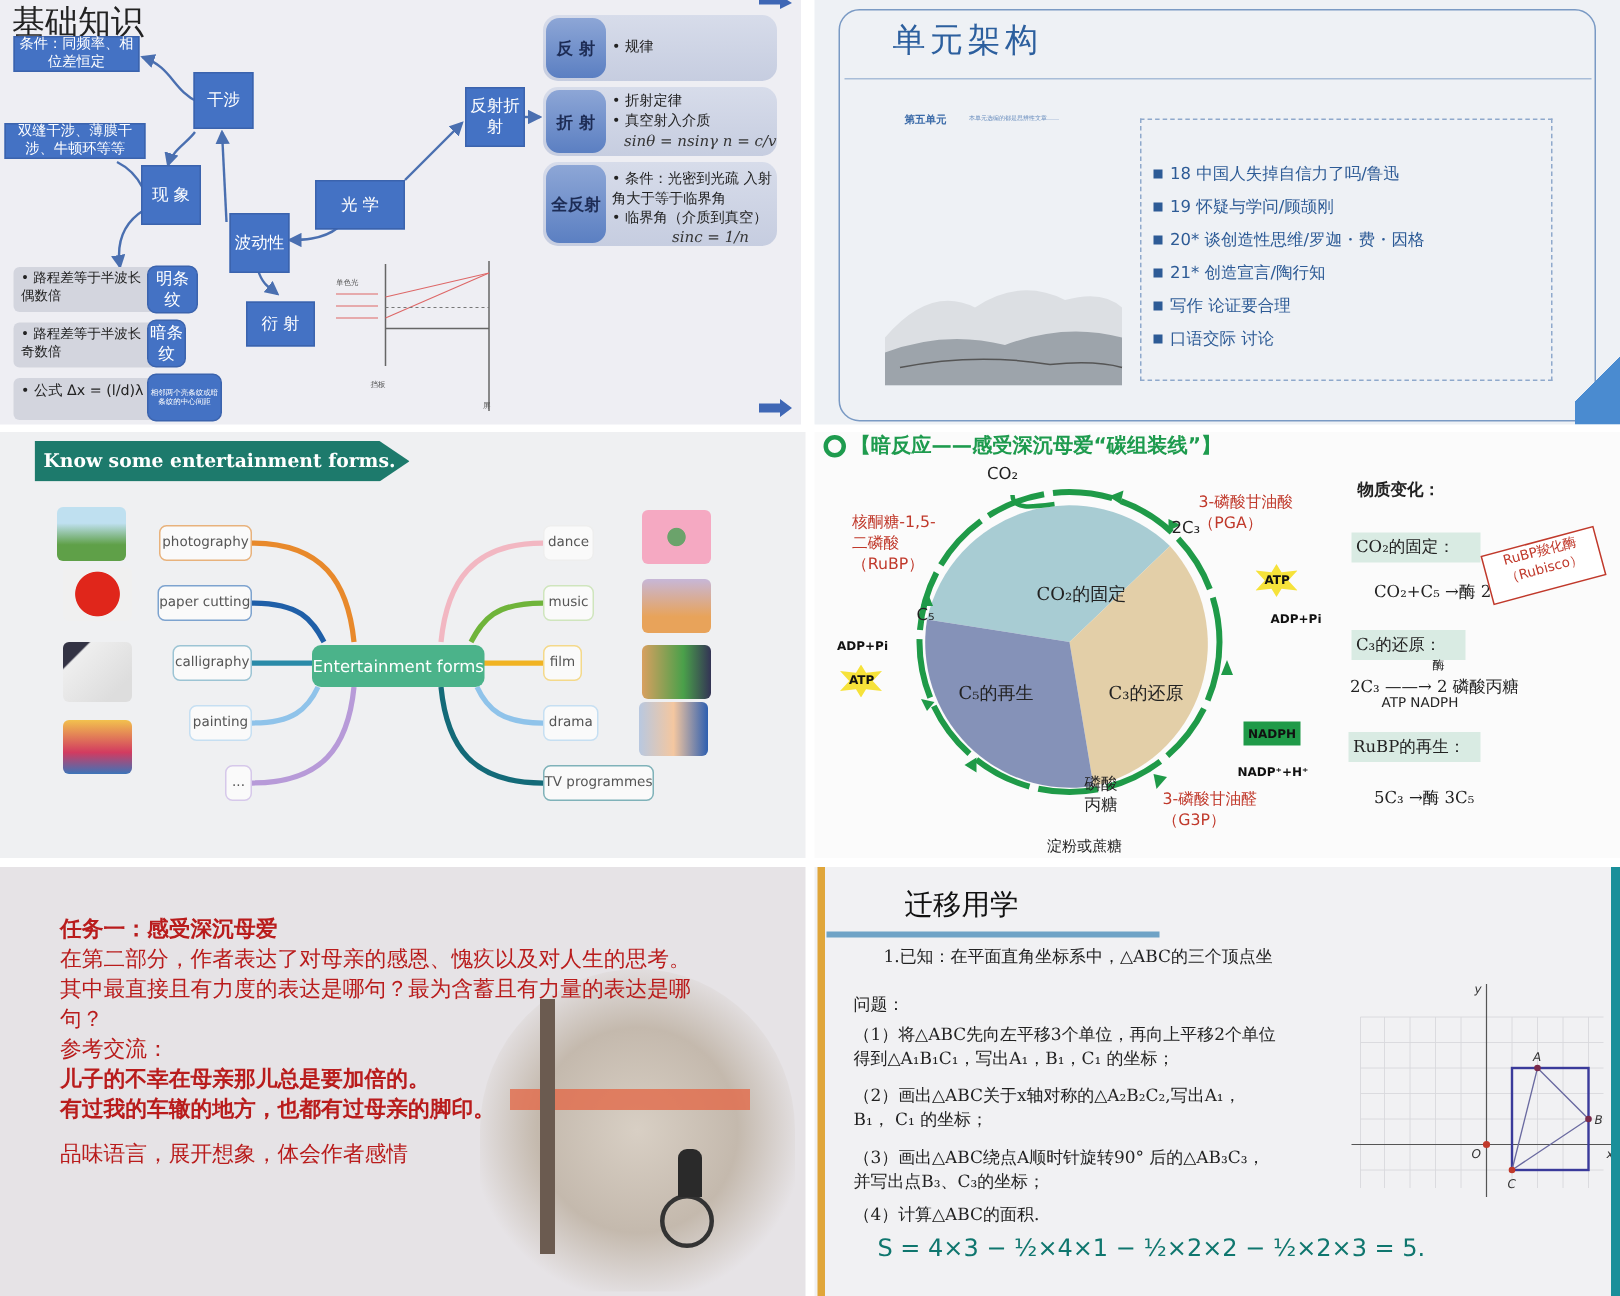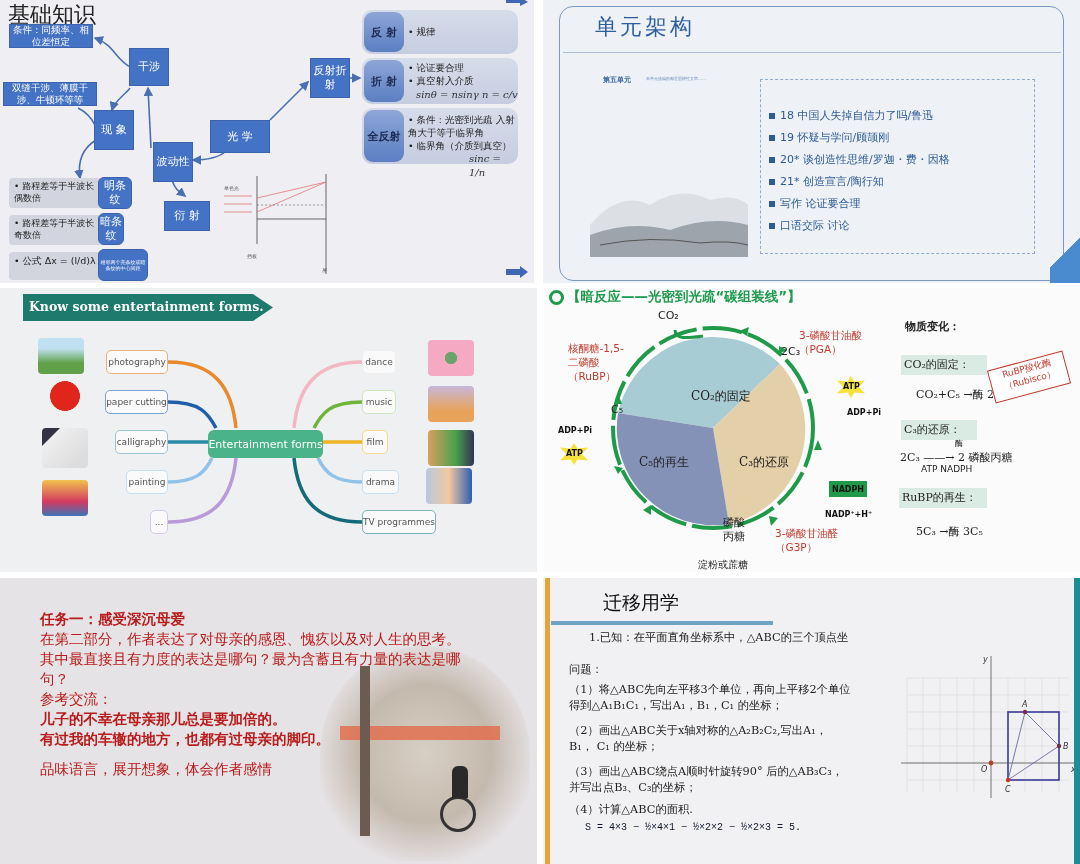--- a/index.html
+++ b/index.html
@@ -41,21 +41,21 @@
   
   #p5 { left: 0; top: 578px; width: 537px; height: 286px; background: #e6e3e6; }
   .p5-line { position: absolute; left: 40px; font-size: 14.5px; color: #b91c1c; font-family: "DejaVu Serif", serif; white-space: nowrap; }
   .p5-scene { position: absolute; left: 320px; top: 68px; width: 210px; height: 215px; border-radius: 50% 50% 30% 30%; background: radial-gradient(ellipse at center, #d8cfc4 0%, #c4b9ad 45%, rgba(230,227,230,0) 75%); }
   
   #p6 { left: 543px; top: 578px; width: 537px; height: 286px; background: #f1f1f3; }
   .p6-bar { position: absolute; left: 2px; top: 0; width: 5px; height: 286px; background: #e0a63a; }
   .p6-title { position: absolute; left: 60px; top: 12px; font-size: 19px; color: #111; }
   .p6-rule { position: absolute; left: 8px; top: 43px; width: 222px; height: 4px; background: #6fa3c6; }
   .p6-text { position: absolute; left: 26px; font-size: 11.3px; color: #222; font-family: "DejaVu Serif", serif; white-space: nowrap; line-height: 1.45; }
-  .p6-formula { position: absolute; left: 42px; top: 244px; font-size: 10px; color: #0f172a; white-space: nowrap; font-family: Liberation Mono, monospace; }
+  .p6-formula { position: absolute; left: 42px; top: 244px; font-size: 16px; color: #0f766e; white-space: nowrap; }
   .p6-right { position: absolute; right: 0; top: 0; width: 6px; height: 286px; background: #1a8f9a; }
 </style>
 </head>
 <body>
 
 <div class="panel" id="p1">
   <div class="p1-title">基础知识</div>
 
   <svg width="534" height="283" style="position:absolute;left:0;top:0">
     <defs>
@@ -85,31 +85,31 @@
   <div class="bbox" style="left:164px;top:201px;width:46px;height:30px">衍 射</div>
   <div class="bbox" style="left:310px;top:58px;width:40px;height:40px">反射折射</div>
 
   <div class="rbox" style="left:362px;top:10px;width:156px;height:44px"></div>
   <div class="rbox-label" style="left:364px;top:12px;width:40px;height:40px">反 射</div>
   <div class="rbox-text" style="left:408px;top:26px">• 规律</div>
 
   <div class="rbox" style="left:362px;top:58px;width:156px;height:46px"></div>
   <div class="rbox-label" style="left:364px;top:60px;width:40px;height:42px">折 射</div>
   <div class="rbox-text" style="left:408px;top:62px">
-    <div>• 论证要合理</div>
+    <div>• 折射定律</div>
     <div>• 真空射入介质</div>
     <div class="formula" style="margin-left:8px">sinθ = nsinγ    n = c/v</div>
   </div>
 
   <div class="rbox" style="left:362px;top:108px;width:156px;height:56px"></div>
   <div class="rbox-label" style="left:364px;top:110px;width:40px;height:52px">全反射</div>
   <div class="rbox-text" style="left:408px;top:114px;width:108px">
     <div>• 条件：光密到光疏 入射角大于等于临界角</div>
     <div>• 临界角（介质到真空）</div>
-    <div class="formula" style="margin-left:61px">sinc = 1/n</div>
+    <div class="formula" style="margin-left:40px">sinc = 1/n</div>
   </div>
 
   <div class="grey-box" style="left:9px;top:178px;width:96px;height:30px">• 路程差等于半波长偶数倍</div>
   <div class="bbox" style="left:98px;top:177px;width:34px;height:32px;border-radius:6px;font-size:11px">明条纹</div>
   <div class="grey-box" style="left:9px;top:215px;width:96px;height:30px">• 路程差等于半波长奇数倍</div>
   <div class="bbox" style="left:98px;top:213px;width:26px;height:32px;border-radius:6px;font-size:11px">暗条纹</div>
   <div class="grey-box" style="left:9px;top:252px;width:96px;height:28px;font-size:9.5px">• 公式   Δx = (l/d)λ</div>
   <div class="bbox" style="left:98px;top:249px;width:50px;height:32px;border-radius:6px;font-size:5px">相邻两个亮条纹或暗条纹的中心间距</div>
 
   <svg width="130" height="100" style="position:absolute;left:222px;top:174px">
@@ -215,21 +215,21 @@
   <div class="pic" style="left:42px;top:192px;background:linear-gradient(#f2c14e,#d23b60 60%,#3c74b9)"></div>
   <div class="pic" style="left:428px;top:52px;background:radial-gradient(circle,#6ba36b 20%,#f5a9c2 22%)"></div>
   <div class="pic" style="left:428px;top:98px;background:linear-gradient(#c7b7d8,#e8a35a 70%)"></div>
   <div class="pic" style="left:428px;top:142px;background:linear-gradient(90deg,#d8a060,#4aa04a 60%,#335)"></div>
   <div class="pic" style="left:426px;top:180px;background:linear-gradient(90deg,#b8c8e0,#f4c7a0 50%,#2e5fb0)"></div>
 </div>
 
 <div class="panel" id="p4">
   <div class="p4-head">
       <span class="ring-icon"></span>
-      <span>【暗反应——光密到光疏“碳组装线”】</span>
+      <span>【暗反应——感受深沉母爱“碳组装线”】</span>
     </div>
 
   <svg width="340" height="285" style="position:absolute;left:0;top:0">
     <path d="M170 140 L75 125 A97 97 0 0 1 237 76 z" fill="#a8ccd3"></path>
     <path d="M170 140 L237 76 A97 97 0 0 1 186 236 z" fill="#e3cfa8"></path>
     <path d="M170 140 L186 236 A97 97 0 0 1 75 125 z" fill="#8592b8"></path>
     <circle cx="170" cy="140" r="100" fill="none" stroke="#1f9a48" stroke-width="4" stroke-dasharray="40,6"></circle>
     <g fill="#1f9a48">
       <polygon points="196,43 206,39 204,48"></polygon>
         <polygon points="236,58 244,62 236,66"></polygon>

